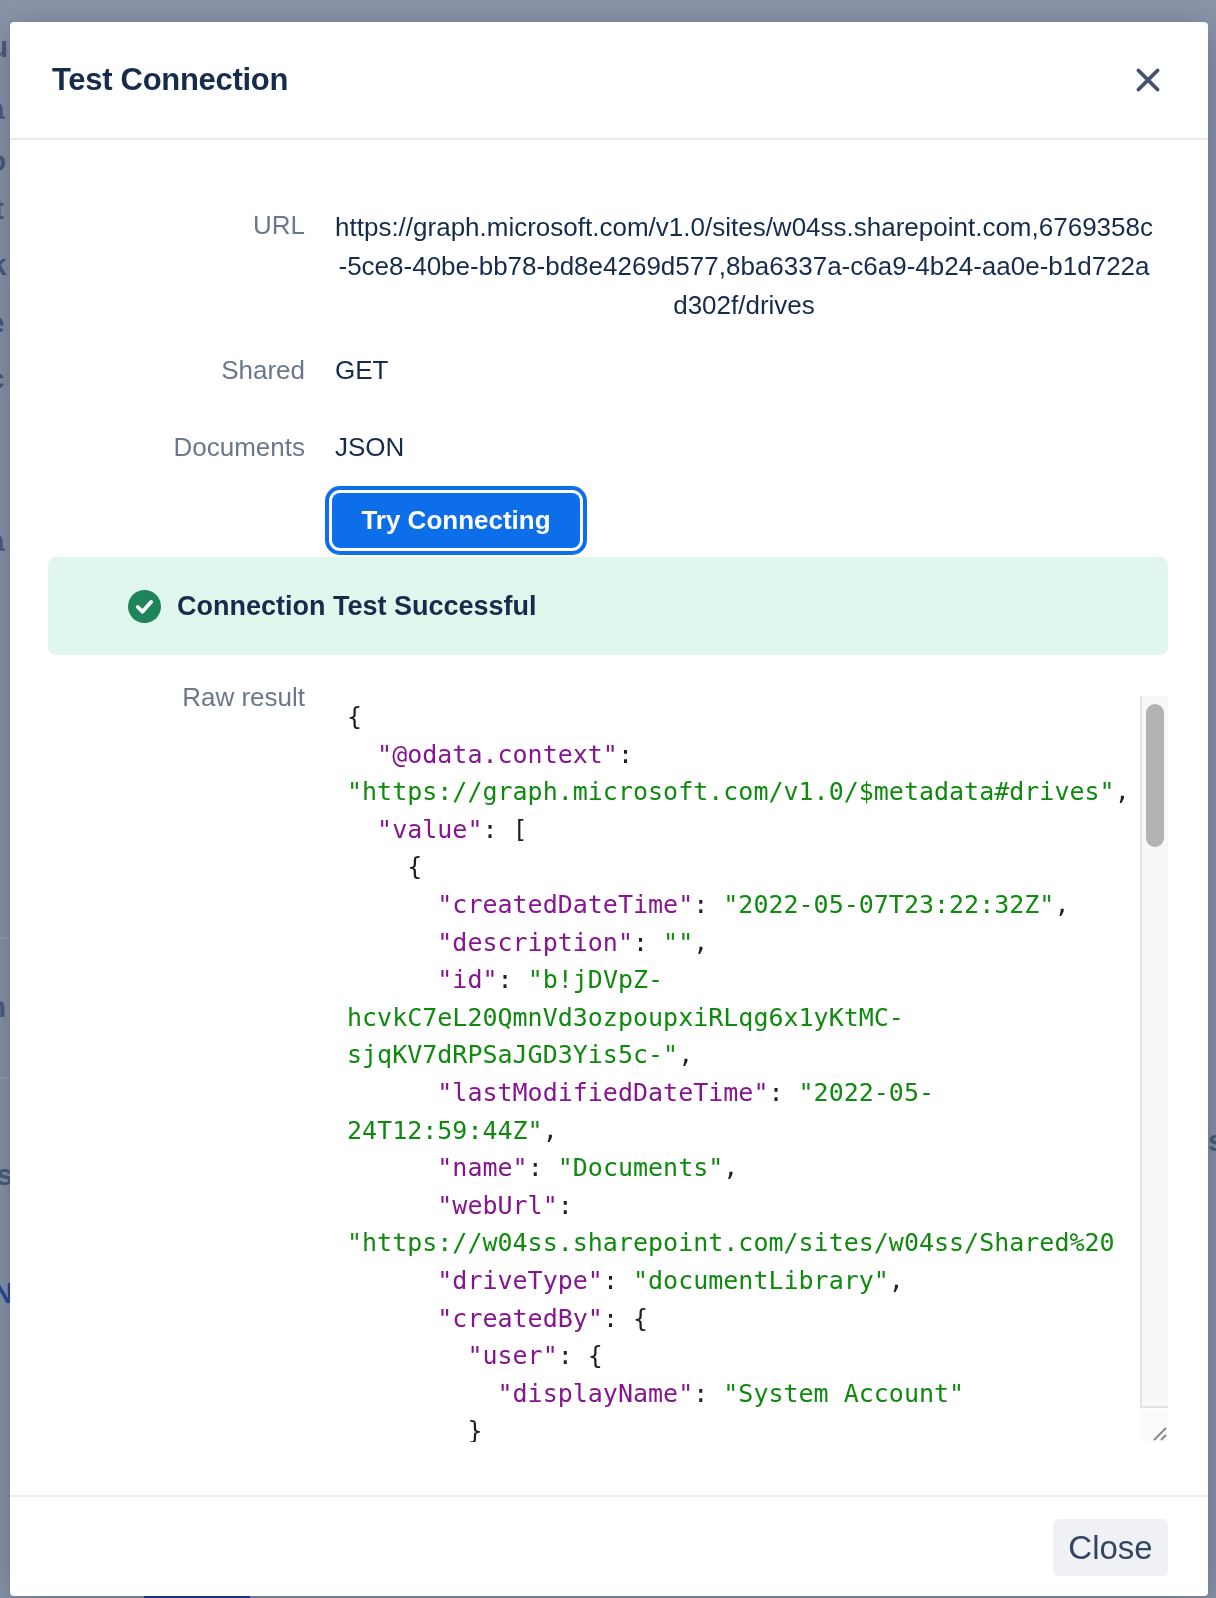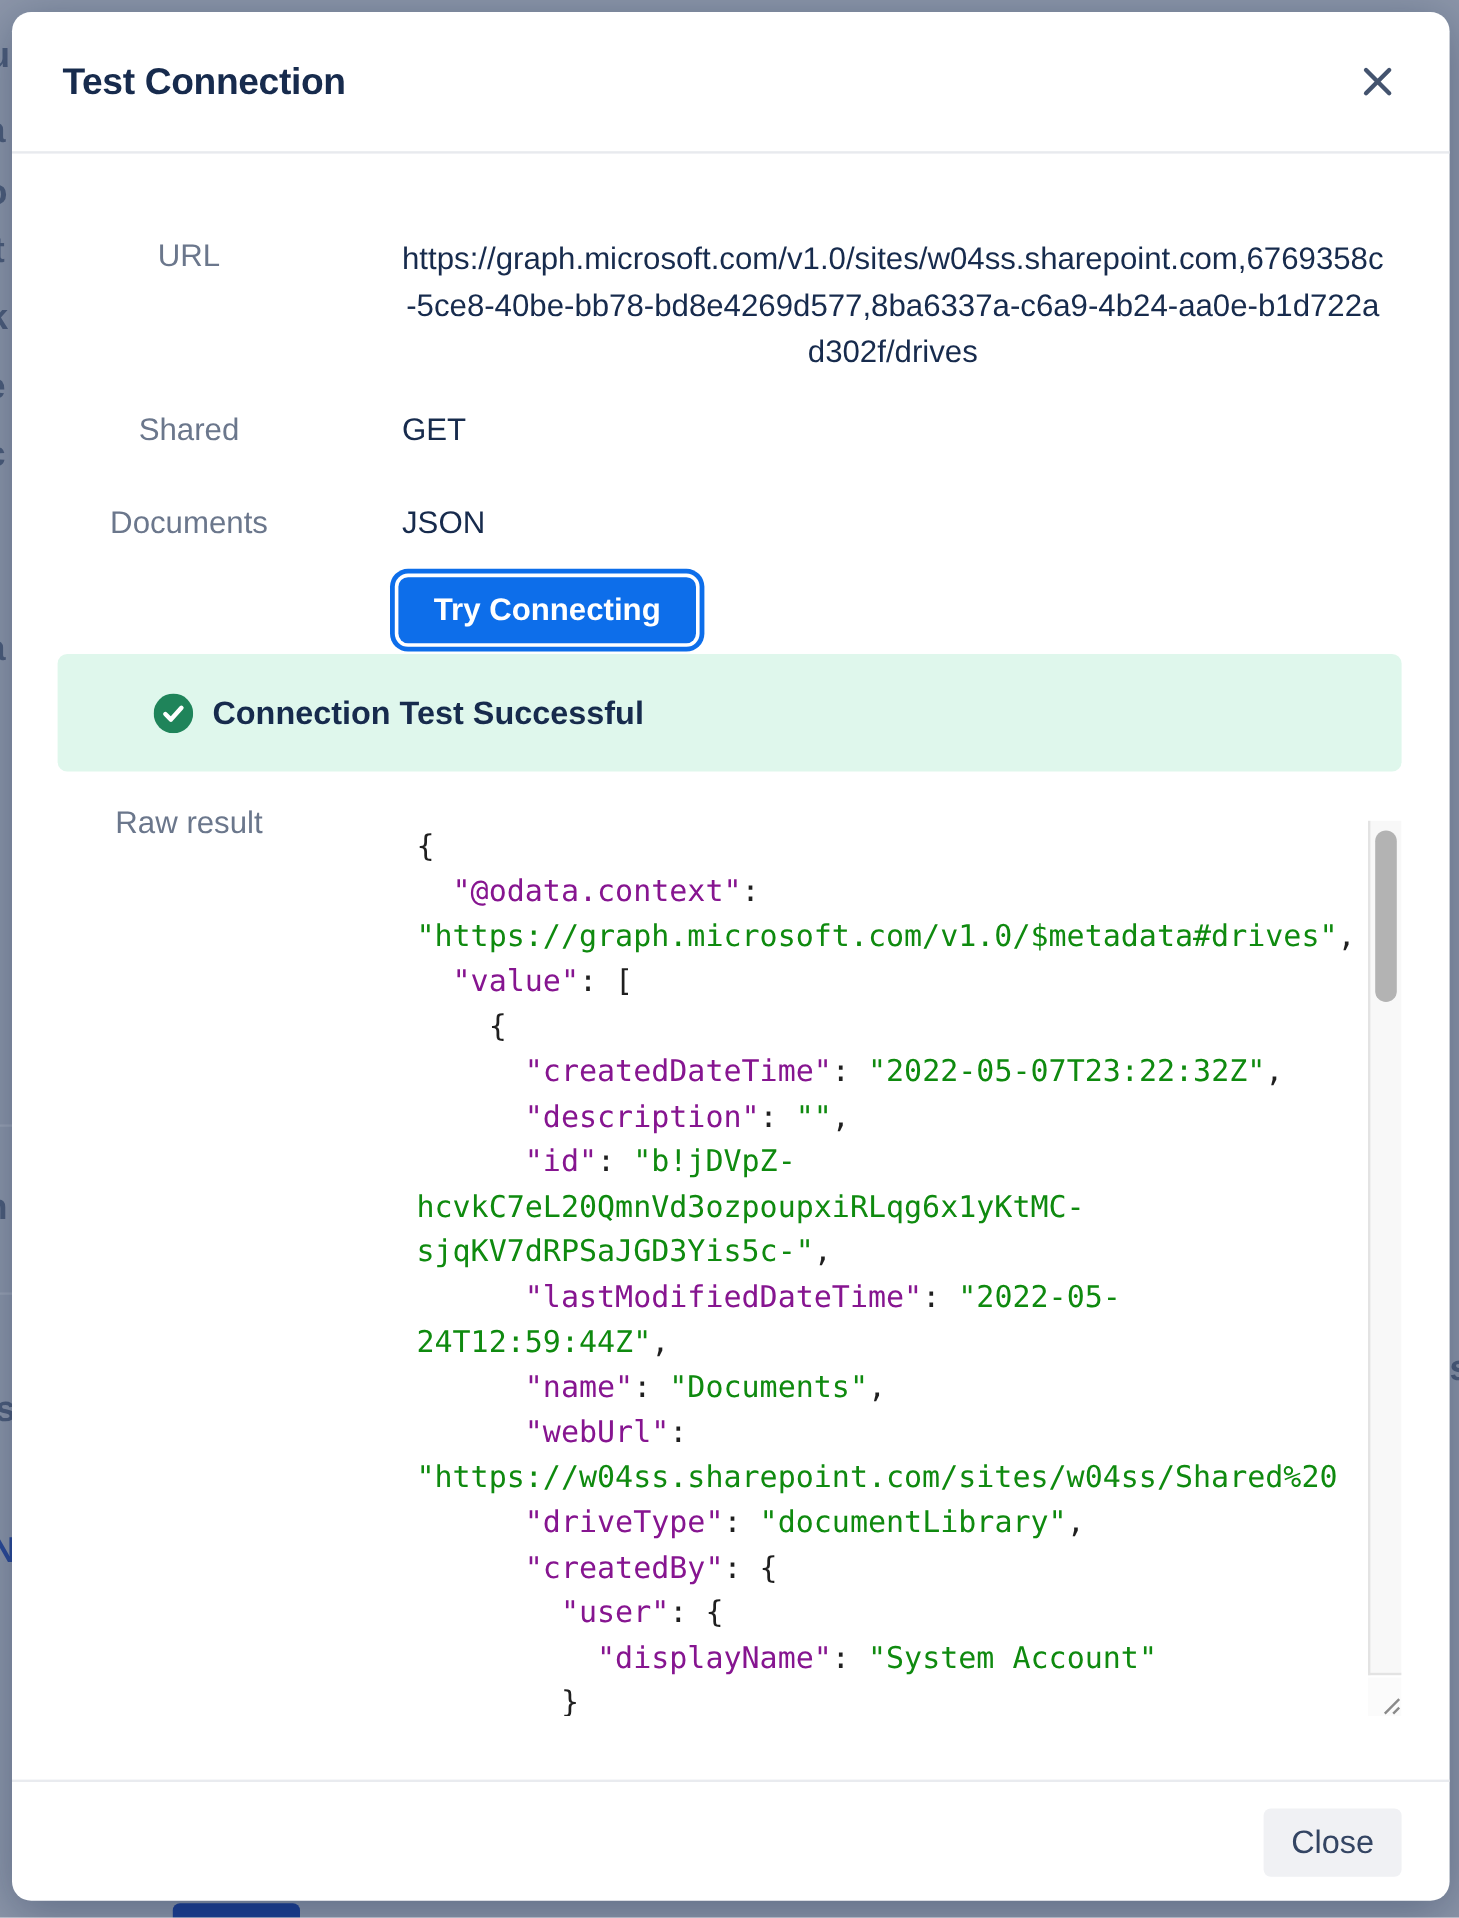--- a/index.html
+++ b/index.html
@@ -29,40 +29,40 @@
     white-space:nowrap;
   }
   .backdrop-line{
     position:absolute;left:0;width:10px;height:2px;background:#9aa3b4;
   }
   .backdrop-sliver{
     position:absolute;border-radius:6px 6px 0 0;
   }
   
   .modal{
-    position:absolute;left:10px;top:10px;width:1198px;height:1574px;
-    background:#ffffff;border-radius:16px;
+    position:absolute;left:10px;top:22px;width:1198px;height:1574px;
+    background:#ffffff;border-radius:4px;
     box-shadow:0 8px 40px rgba(9,30,66,.35);
   }
   .m-header{
     position:absolute;left:0;top:0;width:100%;height:118px;
     border-bottom:2px solid #e8eaee;
   }
   .m-title{
     position:absolute;left:42px;top:40px;
     font-size:31px;font-weight:600;letter-spacing:-.3px;color:var(--text-primary);
   }
   .m-close{
     position:absolute;right:36px;top:34px;width:48px;height:48px;
     background:none;border:none;cursor:pointer;
     display:flex;align-items:center;justify-content:center;
   }
   
   .row-label{
-    position:absolute;left:0;width:295px;text-align:center;
+    position:absolute;left:0;width:295px;text-align:right;
     font-size:26px;font-weight:500;color:var(--text-label);
   }
   .row-value{
     position:absolute;left:325px;
     font-size:26px;font-weight:400;color:var(--text-primary);text-align:center;
   }
   .url-value{width:818px;word-break:break-all;line-height:39px;}
   .try-btn{
     position:absolute;left:322px;top:471px;width:248px;height:55px;
     background:var(--accent-blue);border:none;border-radius:8px;
@@ -107,21 +107,21 @@
     background:#fbfbfb;display:flex;align-items:flex-end;justify-content:flex-end;
   }
   
   .m-footer-divider{
     position:absolute;left:0;top:1473px;width:100%;height:2px;background:#e9ebef;
   }
   .close-btn{
     position:absolute;right:40px;top:1497px;width:115px;height:57px;
     background:#f0f1f4;border:none;border-radius:6px;cursor:pointer;
     font-family:"Liberation Sans",sans-serif;
-    font-size:27px;font-weight:400;color:#344563;
+    font-size:33px;font-weight:400;color:#344563;
   }
 </style>
 </head>
 <body>
 
 <div id="backdrop">
     <span class="backdrop-frag" style="left: -10px; top: 30px;">u</span>
     <span class="backdrop-frag" style="left: -12px; top: 92px;">a</span>
     <span class="backdrop-frag" style="left: -12px; top: 144px;">o</span>
     <span class="backdrop-frag" style="left: -6px; top: 192px;">t</span>

